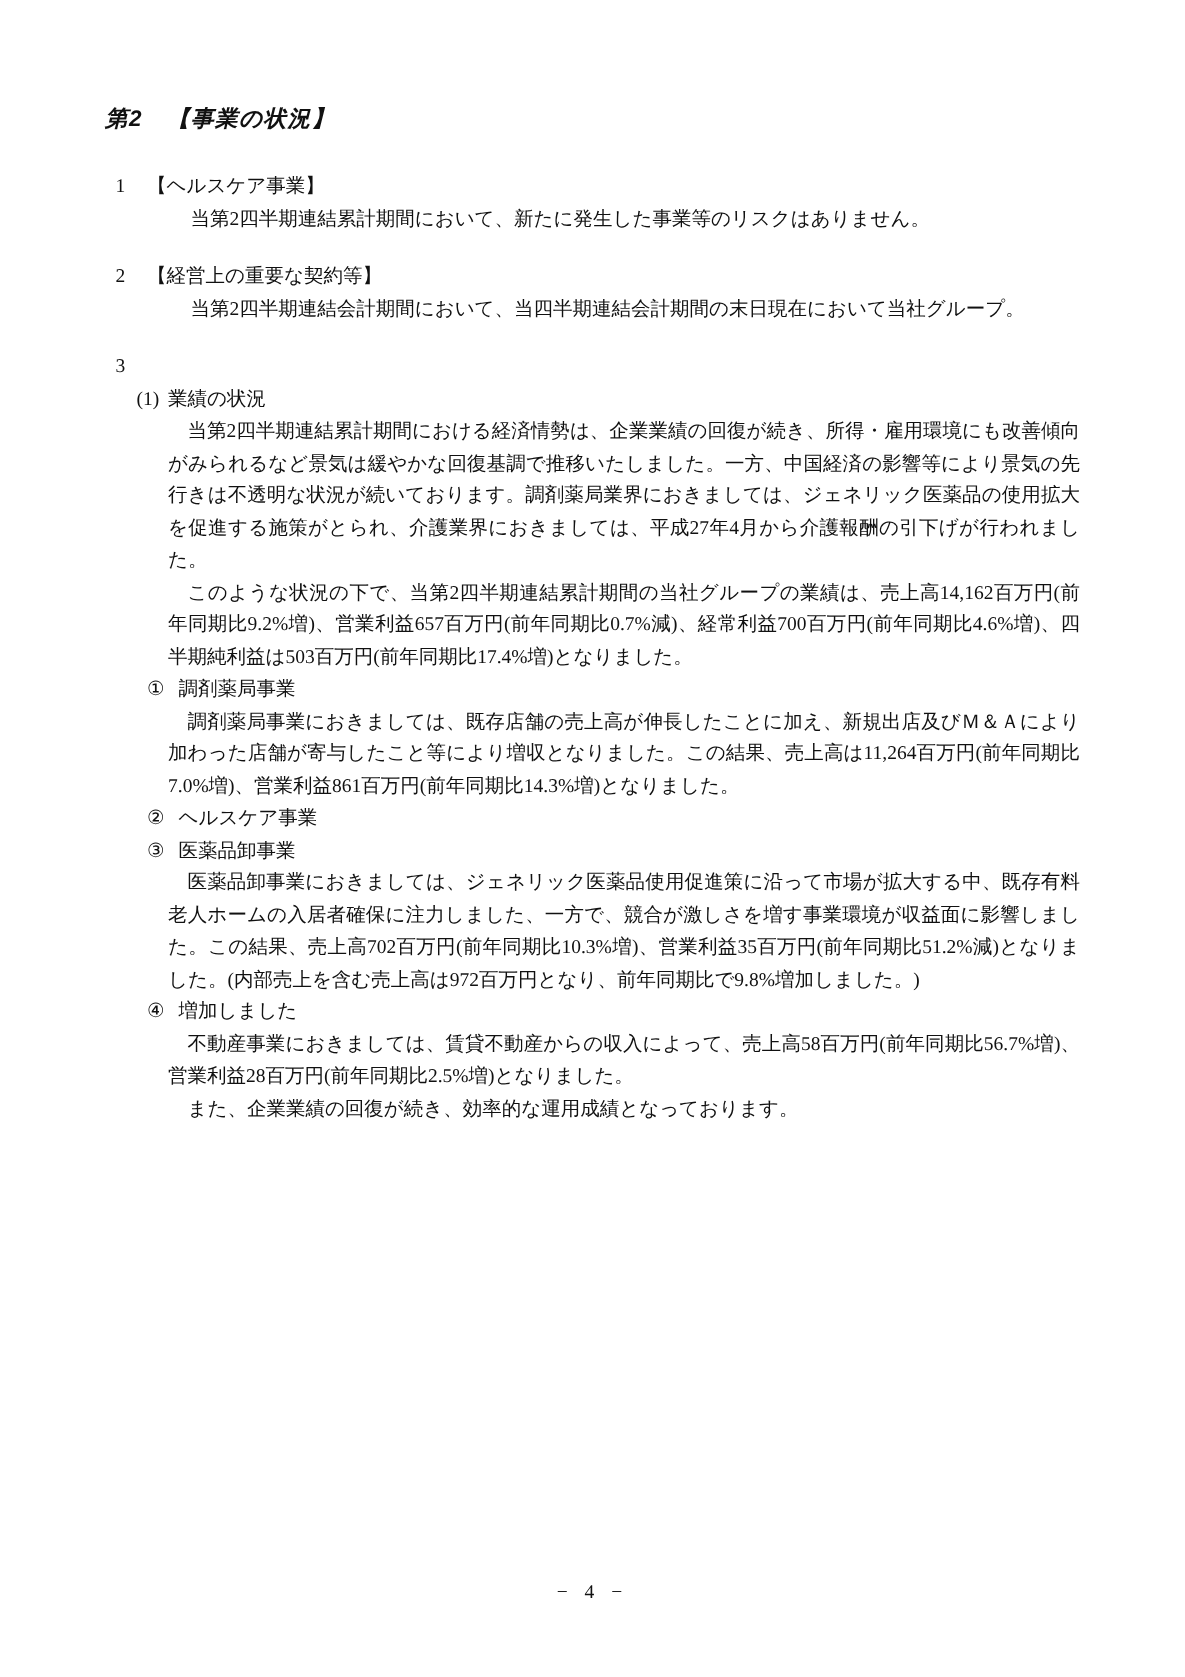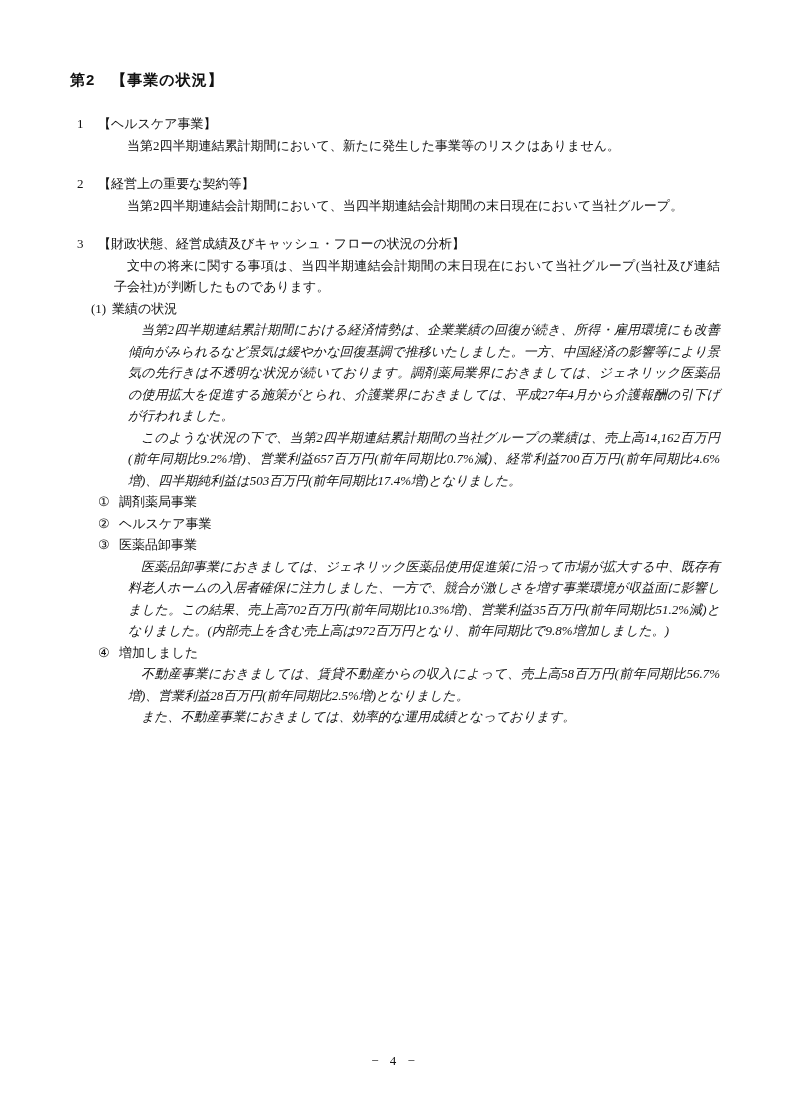--- a/index.html
+++ b/index.html
@@ -19,27 +19,28 @@
     font-size: 13px;
     line-height: 21.5px;
   }
   .doc-title {
     font-family: "Liberation Sans", "DejaVu Sans", sans-serif;
     font-weight: bold;
     font-size: 15px;
     line-height: 20px;
     margin-bottom: 23px;
     letter-spacing: 1px;
+    font-style: italic;
   }
   .sec { margin-top: 17px; }
   .sec-head { display: flex; }
   .sec-num { width: 28px; padding-left: 7px; }
   p { text-align: justify; }
   .l1 { margin-left: 44px; }
-  .l2 { margin-left: 58px; font-style: italic; }
+  .l2 { margin-left: 42px; }
   .ind { text-indent: 13px; }
   .sub-head { display: flex; margin-left: 21px; }
   .sub-label { width: 21px; }
   .seg-head { display: flex; margin-left: 28px; }
   .seg-marker { width: 21px; }
   .seg-note { margin-top: 12px; margin-bottom: 10px; }
   .footer {
     position: absolute;
     left: 0;
     top: 1050px;
@@ -68,50 +69,49 @@
     <div class="sec-head">
       <span class="sec-num">2</span>
       <span>【経営上の重要な契約等】</span>
     </div>
     <p class="l1 ind">当第2四半期連結会計期間において、当四半期連結会計期間の末日現在において当社グループ。</p>
   </div>
 
   <div class="sec">
     <div class="sec-head">
       <span class="sec-num">3</span>
-      <span>【財政状態、経営成績及びキャッシュ・フローの状況の分析】</span>
     </div>
-    <p class="l1 ind">文中の将来に関する事項は、当四半期連結会計期間の末日現在において当社グループ(当社及び連結子会社)が判断したものであります。</p>
 
     <div class="sub-head">
       <span class="sub-label">(1)</span>
       <span>業績の状況</span>
     </div>
     <p class="l2 ind">当第2四半期連結累計期間における経済情勢は、企業業績の回復が続き、所得・雇用環境にも改善傾向がみられるなど景気は緩やかな回復基調で推移いたしました。一方、中国経済の影響等により景気の先行きは不透明な状況が続いております。調剤薬局業界におきましては、ジェネリック医薬品の使用拡大を促進する施策がとられ、介護業界におきましては、平成27年4月から介護報酬の引下げが行われました。</p>
     <p class="l2 ind">このような状況の下で、当第2四半期連結累計期間の当社グループの業績は、売上高14,162百万円(前年同期比9.2%増)、営業利益657百万円(前年同期比0.7%減)、経常利益700百万円(前年同期比4.6%増)、四半期純利益は503百万円(前年同期比17.4%増)となりました。</p>
 
     <div class="seg-head">
       <span class="seg-marker">①</span>
       <span>調剤薬局事業</span>
     </div>
+    <p class="l2 ind">調剤薬局事業におきましては、既存店舗の売上高が伸長したことに加え、新規出店及びＭ＆Ａにより加わった店舗が寄与したこと等により増収となりました。この結果、売上高は11,264百万円(前年同期比7.0%増)、営業利益861百万円(前年同期比14.3%増)となりました。</p>
 
     <div class="seg-head">
       <span class="seg-marker">②</span>
       <span>ヘルスケア事業</span>
     </div>
 
     <div class="seg-head">
       <span class="seg-marker">③</span>
       <span>医薬品卸事業</span>
     </div>
     <p class="l2 ind">医薬品卸事業におきましては、ジェネリック医薬品使用促進策に沿って市場が拡大する中、既存有料老人ホームの入居者確保に注力しました、一方で、競合が激しさを増す事業環境が収益面に影響しました。この結果、売上高702百万円(前年同期比10.3%増)、営業利益35百万円(前年同期比51.2%減)となりました。(内部売上を含む売上高は972百万円となり、前年同期比で9.8%増加しました。)</p>
 
     <div class="seg-head">
       <span class="seg-marker">④</span>
       <span>増加しました</span>
     </div>
     <p class="l2 ind">不動産事業におきましては、賃貸不動産からの収入によって、売上高58百万円(前年同期比56.7%増)、営業利益28百万円(前年同期比2.5%増)となりました。</p>
-    <p class="l2 ind">また、不動産事業におきましては、効率的な運用成績となっております。</p>
+    <p class="l2 ind">また、企業業績の回復が続き、効率的な運用成績となっております。</p>
   </div>
 
   <div class="footer">− 4 −</div>
 
 </div>
 
 </body></html>

